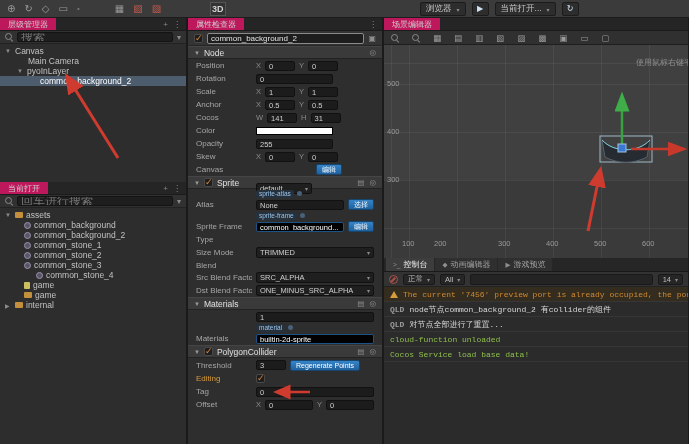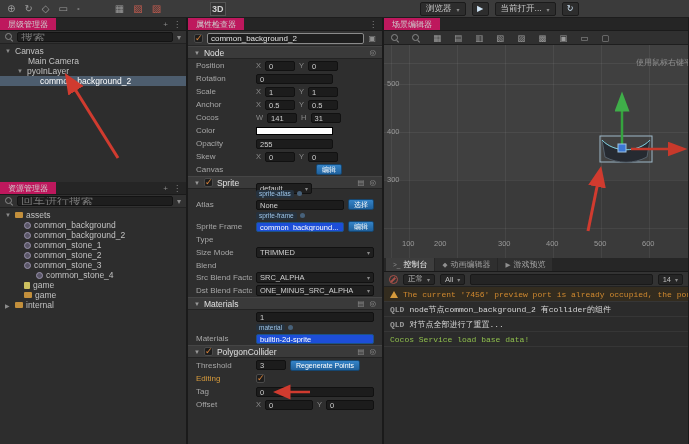--- a/index.html
+++ b/index.html
@@ -45,21 +45,21 @@
   .cb.checked::after { content:"\2713"; position:absolute; left:0; top:-2px; color:#e0873c; font-size:9px; font-weight:bold; }
   .sec { height:13px; background:#3a3a3a; border-top:1px solid #454545; border-bottom:1px solid #232323; display:flex; align-items:center; gap:4px; padding:0 6px; color:#e0e0e0; font-size:8.5px; }
   .sarr { color:#999; font-size:6px; }
   .sic2 { margin-left:auto; display:flex; gap:5px; color:#8f8f8f; font-size:7.5px; }
   .row { height:13px; display:flex; align-items:center; gap:4px; padding:0 8px; font-size:8px; color:#a6a6a6; }
   .row .lbl { width:56px; flex-shrink:0; overflow:hidden; white-space:nowrap; }
   .lbl.warn { color:#d79b3c; }
   .axis { color:#8a8a8a; font-size:7.5px; }
   .fld { background:#1c1c1c; border:1px solid #111; border-radius:2px; height:10px; line-height:9px; padding:0 3px; color:#cfcfcf; font-size:7.5px; overflow:hidden; white-space:nowrap; }
   .f30 { width:30px; } .f50 { width:50px; } .f77 { width:77px; } .ffull { flex:1; min-width:0; }
-  .fld.asset { background:#1d4ed8; border-color:#1c5285; color:#fff; }
+  .fld.asset { background:#000000; border-color:#1c5285; color:#fff; }
   .dd2 { background:#1f1f1f; border:1px solid #111; border-radius:2px; height:11px; display:flex; align-items:center; justify-content:space-between; gap:3px; padding:0 3px; color:#cfcfcf; font-size:7.5px; overflow:hidden; white-space:nowrap; }
   .w72 { width:56px;margin-top:37px; }
   .btn-blue { background:linear-gradient(#3584c8,#20619c); border:1px solid #16466f; border-radius:2px; color:#fff; font-size:7px; height:11px; line-height:10px; padding:0 5px; white-space:nowrap; flex-shrink:0; }
   .chip-row { height:9px; display:flex; align-items:center; gap:3px; padding-left:68px; }
   .chip { background:#25313d; color:#9cc3e6; font-size:6.5px; height:8px; line-height:8px; padding:0 3px; border-radius:2px; }
   .chip-dot { width:5px; height:5px; border-radius:50%; background:#47617a; }
   .swatch { width:77px; height:8px; background:#ffffff; border:1px solid #000; }
   .blend-row { height:12px; display:flex; align-items:center; padding:0 8px; font-size:8px; color:#a6a6a6; }
 
   
@@ -160,21 +160,21 @@
         <marker id="ah1" markerWidth="8" markerHeight="8" refX="5" refY="3" orient="auto">
           <path d="M0,0 L7,3 L0,6 Z" fill="#d03b2f"></path>
         </marker>
       </defs>
     <line x1="118" y1="140" x2="68" y2="60" stroke="#d03b2f" stroke-width="3" marker-end="url(#ah1)"></line>
   </svg>
 </div>
 
 <div class="panel" style="left:0; top:182px; width:187px; height:262px;">
   <div class="phead">
-    <div class="ptab">资源管理器</div>
+    <div class="ptab">当前打开</div>
     <div class="hicons">
       <span>+</span>
       <span>⋮</span>
     </div>
   </div>
   <div class="searchbar">
     <span class="mag"></span>
     <div class="search-input">回车进行搜索</div>
     <span class="hicons" style="padding:0">
         <span>▾</span>
@@ -508,16 +508,19 @@
     </div>
     <div class="cmsg log">
       <span class="qld">QLD</span>
       <span>node节点common_background_2 有collider的组件</span>
     </div>
     <div class="cmsg log">
       <span class="qld">QLD</span>
       <span>对节点全部进行了重置...</span>
     </div>
     <div class="cmsg success">
+      <span>cloud-function unloaded</span>
+    </div>
+    <div class="cmsg success">
       <span>Cocos Service load base data!</span>
     </div>
   </div>
 </div>
 
 </body></html>

